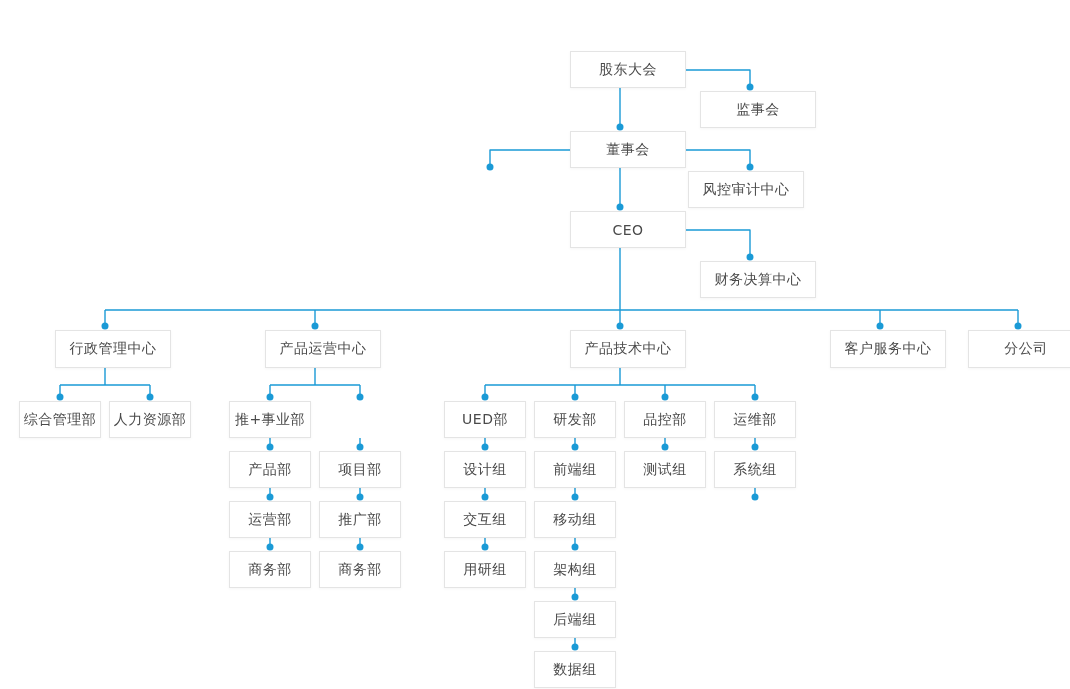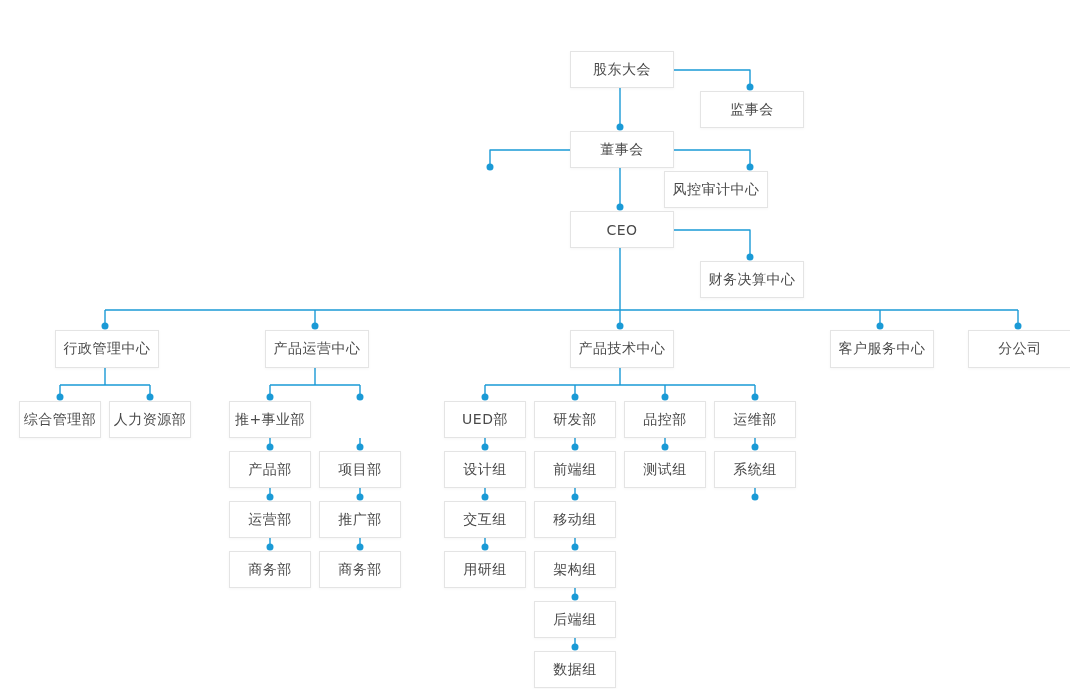--- a/index.html
+++ b/index.html
@@ -9,21 +9,21 @@
   }
   .connectors{position:absolute;left:0;top:0;pointer-events:none;}
   .connectors path{fill:none;stroke:#1a9ad6;stroke-width:1.4;stroke-linejoin:round;stroke-linecap:butt;}
   .connectors circle{fill:#1a9ad6;stroke:none;}
   .node{
     position:absolute;height:37px;background:#ffffff;border:1px solid #e4e4e4;
     box-sizing:border-box;display:flex;align-items:center;justify-content:center;
     font-size:14px;color:#4a4a4a;box-shadow:0 1px 3px rgba(0,0,0,0.04);
     white-space:nowrap;cursor:default;letter-spacing:0.5px;
   }
-  .w100{width:104px}
+  .w100{width:116px}
   .w82{width:82px}
   .h38{height:38px}
 </style>
 </head>
 <body>
 
 <div class="canvas">
 
   <svg class="connectors" width="1070" height="689" viewBox="0 0 1070 689">
     <g>
@@ -86,21 +86,21 @@
       <circle cx="485" cy="547" r="3.5"></circle>
       <circle cx="575" cy="547" r="3.5"></circle>
       <circle cx="575" cy="597" r="3.5"></circle>
       <circle cx="575" cy="647" r="3.5"></circle>
     </g>
   </svg>
 
   <div class="node w100" style="left:570px;top:51px">股东大会</div>
   <div class="node w100" style="left:700px;top:91px">监事会</div>
   <div class="node w100" style="left:570px;top:131px">董事会</div>
-  <div class="node w100" style="left:664px;top:171px">风控审计中心</div>
+  <div class="node w100" style="left:688px;top:171px">风控审计中心</div>
   <div class="node w100" style="left:570px;top:211px">CEO</div>
   <div class="node w100" style="left:700px;top:261px">财务决算中心</div>
 
   <div class="node w100 h38" style="left:265px;top:330px">产品运营中心</div>
   <div class="node w100 h38" style="left:55px;top:330px">行政管理中心</div>
   <div class="node w100 h38" style="left:570px;top:330px">产品技术中心</div>
   <div class="node w100 h38" style="left:830px;top:330px">客户服务中心</div>
   <div class="node w100 h38" style="left:968px;top:330px">分公司</div>
 
   <div class="node w82" style="left:19px;top:401px">综合管理部</div>

